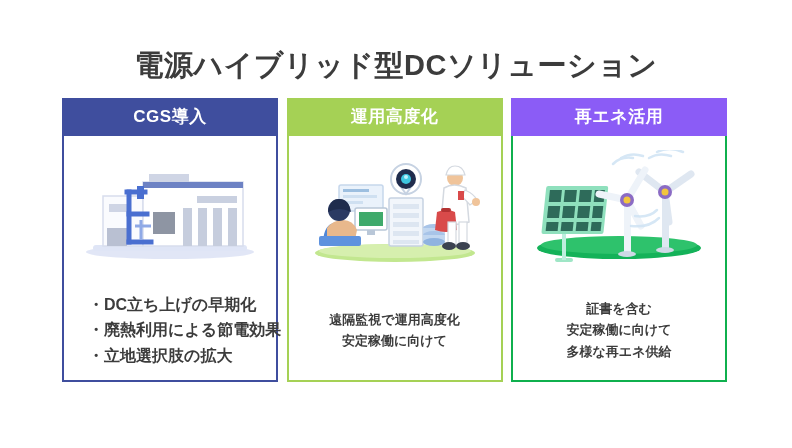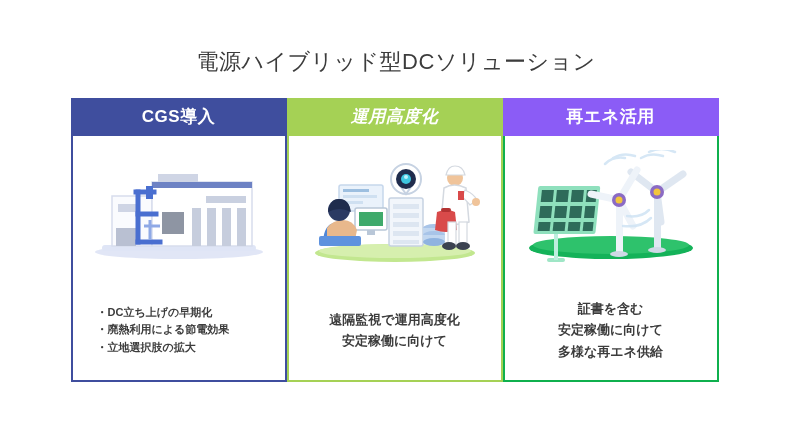--- a/index.html
+++ b/index.html
@@ -21,36 +21,36 @@
     height: 448px;
     background: #ffffff;
   }
   
   #page-title {
     position: absolute;
     left: 0;
     top: 50px;
     width: 792px;
     text-align: center;
-    font-size: 22px;
-    font-weight: normal;
+    font-size: 29px;
+    font-weight: bold;
     color: #3c3c3c;
     letter-spacing: 0.5px;
     line-height: 1.1;
     white-space: nowrap;
   }
   
   #cards {
     position: absolute;
     left: 62px;
     top: 98px;
     width: 665px;
     height: 212px;
     display: flex;
-    justify-content: center;
+    justify-content: space-between;
   }
   .card {
     width: 216px;
     height: 284px;
     box-sizing: border-box;
     border: 2px solid #888;
     background: #ffffff;
     display: flex;
     flex-direction: column;
     position: relative;
@@ -89,40 +89,40 @@
     justify-content: center;
     padding: 0 10px 6px 10px;
     box-sizing: border-box;
   }
   .bullet-list {
     margin: 0;
     padding: 0 0 0 14px;
     list-style: none;
   }
   .bullet-list li {
-    font-size: 11px;
+    font-size: 16px;
     color: #3c3c3c;
     line-height: 1.58;
     font-weight: bold;
     white-space: nowrap;
   }
   .center-lines p {
     margin: 0;
     font-size: 13px;
     color: #3c3c3c;
     line-height: 1.62;
     text-align: center;
     font-weight: bold;
     white-space: nowrap;
   }
   
   .card.navy  { border-color: #3f4e9e; }
   .card.navy  .card-header { background: #3f4e9e; }
   .card.lime  { border-color: #a5d155; }
-  .card.lime  .card-header { background: #a5d155; font-style: italic; }
+  .card.lime  .card-header { background: #a5d155; }
   .card.green { border-color: #0fb04e; }
   .card.green .card-header { background: #8b5cf6; }
 </style>
 </head>
 <body>
 
 <div id="slide">
 
   <div id="page-title">電源ハイブリッド型DCソリューション</div>
 

